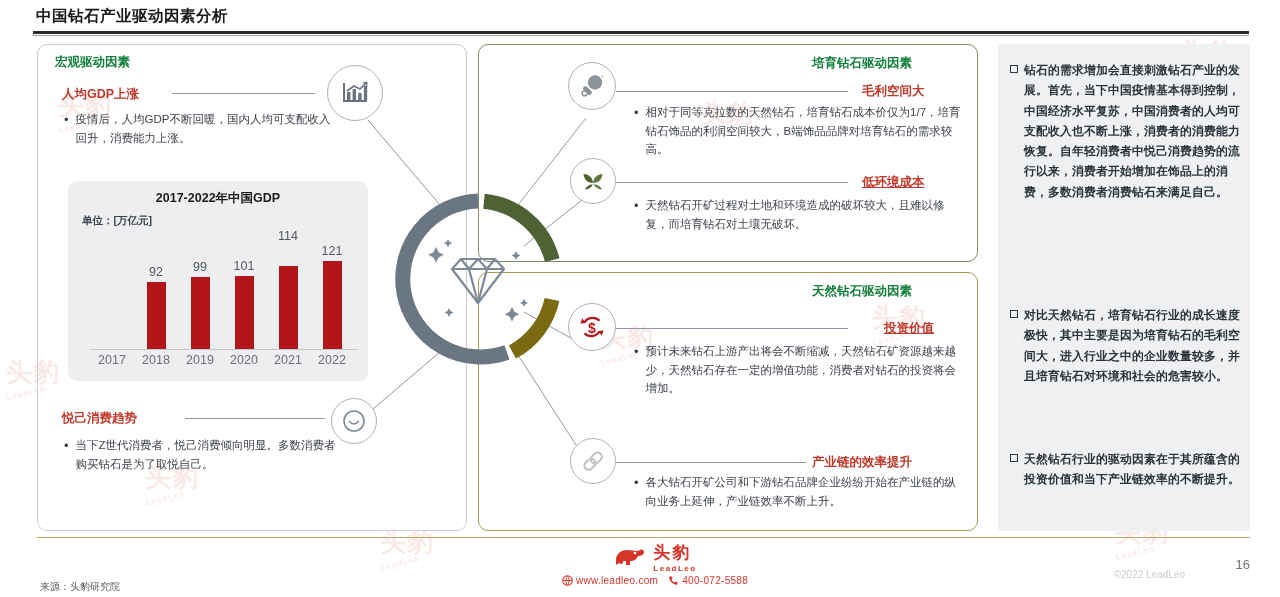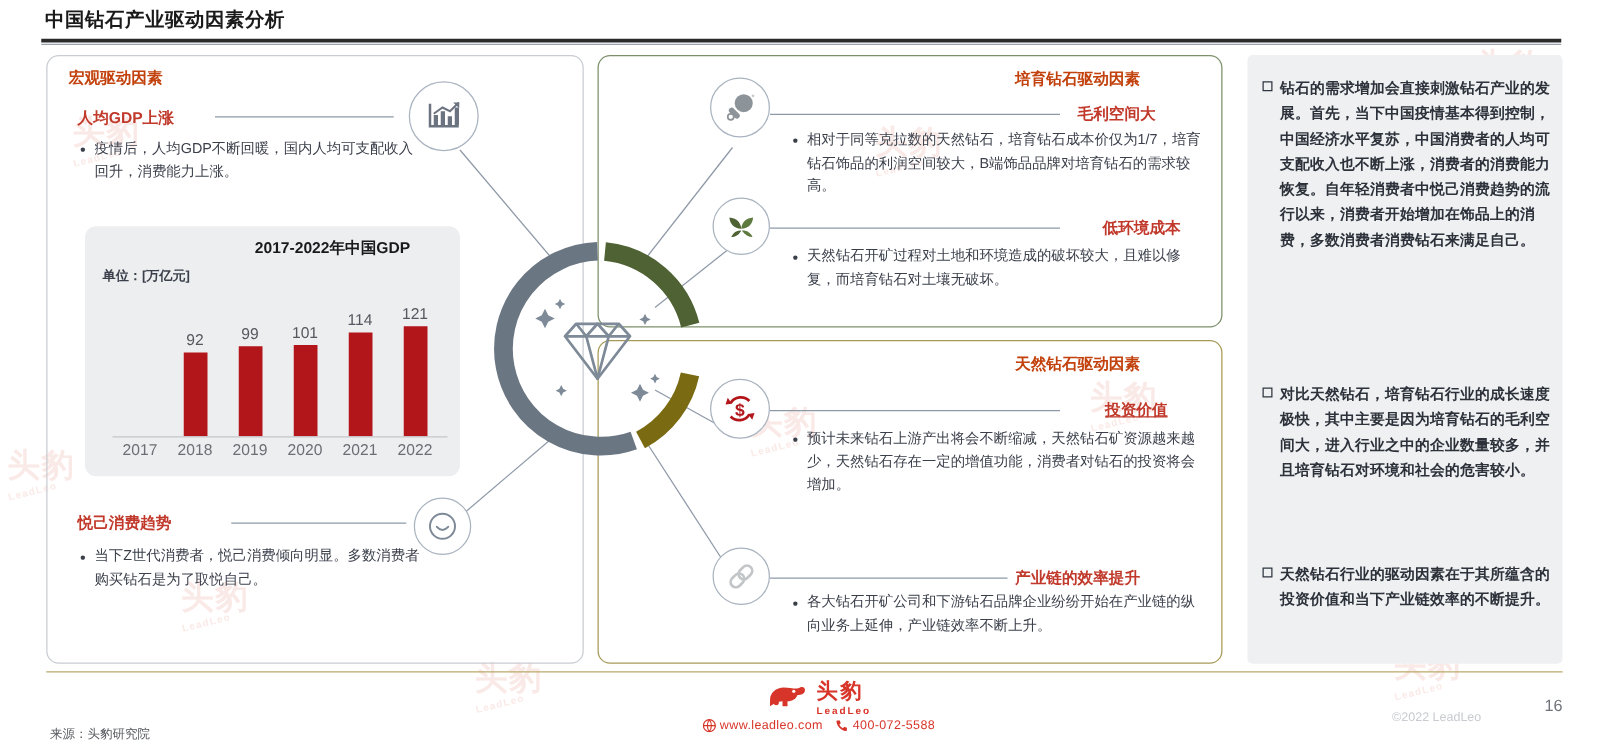--- a/index.html
+++ b/index.html
@@ -47,21 +47,21 @@
   #left-panel  { left: 37px;  top: 44px;  width: 430px; height: 487px;
                  border: 1px solid #c9ccd1; }
   #mid-top     { left: 478px; top: 44px;  width: 500px; height: 218px;
                  border: 1px solid #7c8f6a; }
   #mid-bottom  { left: 478px; top: 272px; width: 500px; height: 259px;
                  border: 1px solid #a79a57; }
   #right-panel { left: 998px; top: 44px;  width: 252px; height: 487px;
                  background: #eef0f2; border-radius: 4px; }
 
   .panel-heading {
-    position: absolute; font-size: 12.5px; font-weight: bold; color: #c2410c;
+    position: absolute; font-size: 12.5px; font-weight: bold; color: #15803d;
     z-index: 3;
   }
   
   .red-title {
     position: absolute; color: #c0392b; font-weight: bold; font-size: 12.5px;
     z-index: 3; white-space: nowrap;
   }
   .body-text {
     position: absolute; font-size: 11.5px; color: #3a3f4a; line-height: 1.62;
     z-index: 3;
@@ -73,21 +73,21 @@
   
   .icon-circle {
     position: absolute; border-radius: 50%;
     background: #fff; border: 1.4px solid #a9b3bf;
     display: flex; align-items: center; justify-content: center;
     z-index: 4;
   }
   
   #chart-card {
     position: absolute; left: 68px; top: 181px; width: 300px; height: 200px;
-    background: #eceef0; border-radius: 9px; z-index: 2; padding-left: 48px;
+    background: #eceef0; border-radius: 9px; z-index: 2;
   }
   #chart-title {
     position: absolute; width: 100%; top: 9px; text-align: center;
     font-size: 12.5px; font-weight: bold; color: #1a1a1a;
   }
   #chart-unit {
     position: absolute; left: 14px; top: 33px;
     font-size: 10.5px; color: #3a3f4a; font-weight: bold;
   }
   #plot { position: absolute; left: 22px; top: 48px; width: 264px; height: 120px; }
@@ -192,21 +192,21 @@
         <div class="bar" style="height: 67px; background: rgb(179, 22, 26);"></div>
       </div>
       <div class="bar-col" style="left: 88px;">
         <div class="bar-val">99</div>
         <div class="bar" style="height: 72px; background: rgb(179, 22, 26);"></div>
       </div>
       <div class="bar-col" style="left: 132px;">
         <div class="bar-val">101</div>
         <div class="bar" style="height: 73px; background: rgb(179, 22, 26);"></div>
       </div>
-      <div class="bar-col" style="left: 176px;">
+      <div class="bar-col" style="left: 176px; justify-content: space-between;">
         <div class="bar-val">114</div>
         <div class="bar" style="height: 83px; background: rgb(179, 22, 26);"></div>
       </div>
       <div class="bar-col" style="left: 220px;">
         <div class="bar-val">121</div>
         <div class="bar" style="height: 88px; background: rgb(179, 22, 26);"></div>
       </div>
     </div>
   <div id="axis"></div>
 <div class="x-lab" style="left: 22px;">2017</div>
@@ -289,21 +289,21 @@
 
 <div class="icon-circle" style="left:570px; top:158px; width:46px; height:46px;">
   <svg width="24" height="22" viewBox="0 0 24 22" aria-hidden="true">
     <path d="M12 13 C6 13 3 9 2.5 4 C8 4.5 11.5 7.5 12 13 Z" fill="#4e6233"></path>
     <path d="M12 13 C18 13 21 9 21.5 4 C16 4.5 12.5 7.5 12 13 Z" fill="#5f7a3f"></path>
     <path d="M12 14.5 C10 18 7 19.5 4 19.5 C6 15.5 9 14 12 14.5 Z" fill="#4e6233"></path>
     <path d="M12.5 14.5 C15 18 18 19.5 21 19.5 C19 15.5 15.5 14 12.5 14.5 Z" fill="#5f7a3f"></path>
   </svg>
 </div>
 <div class="hline" style="left:616px; top:182px; width:232px;"></div>
-<div class="red-title" style="left:882px; top:174px;">低环境成本</div>
+<div class="red-title" style="left:862px; top:174px;text-decoration:underline;">低环境成本</div>
 <div class="body-text" style="left:634px; top:196px; width:330px;">
   <div class="bullet-row">
     <span class="bullet-dot">•</span>
     <span>天然钻石开矿过程对土地和环境造成的破坏较大，且难以修复，而培育钻石对土壤无破坏。</span>
   </div>
 </div>
 
 <div class="panel-heading" style="left:812px; top:283px;">天然钻石驱动因素</div>
 
 <div class="icon-circle" style="left:568px; top:303px; width:48px; height:48px;">

